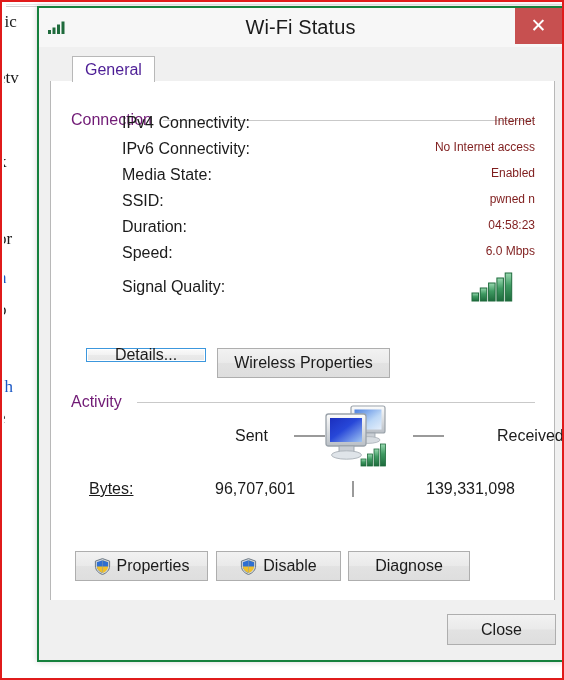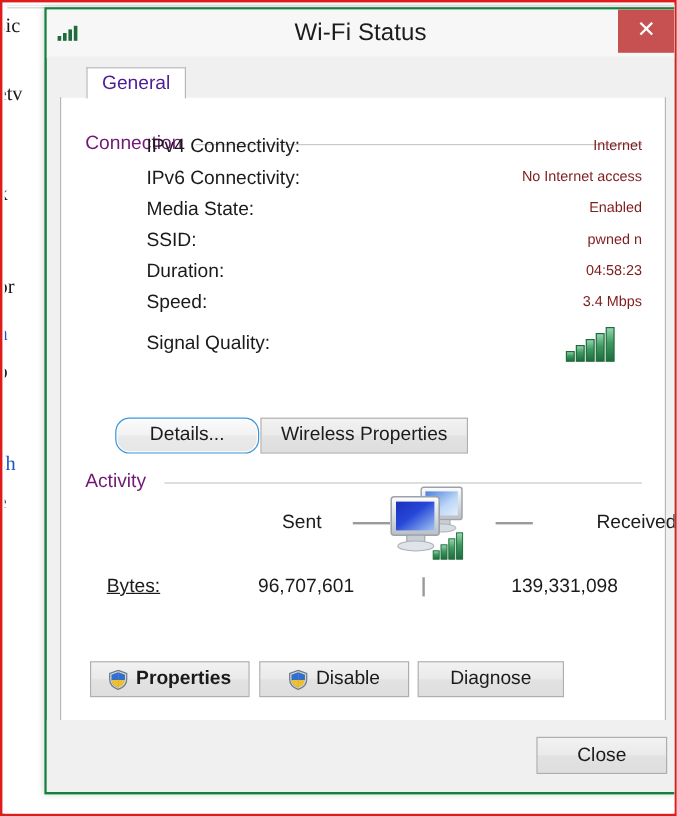--- a/index.html
+++ b/index.html
@@ -344,21 +344,21 @@
           <span class="row-value">pwned n</span>
         </div>
 
         <div class="conn-row">
           <span class="row-label">Duration:</span>
           <span class="row-value">04:58:23</span>
         </div>
 
         <div class="conn-row">
           <span class="row-label">Speed:</span>
-          <span class="row-value">3.4 Mbps</span>
+          <span class="row-value">6.0 Mbps</span>
         </div>
 
         <div class="conn-row" style="height:34px; margin-top:8px;">
           <span class="row-label">Signal Quality:</span>
           <span style="position:absolute; right:22px; top:-6px;">
             <svg width="42" height="30" viewBox="0 0 42 30">
               <defs>
                 <linearGradient id="sgBar" x1="0" y1="0" x2="0" y2="1">
                   <stop offset="0%" stop-color="#9ad9b1"></stop>
                   <stop offset="45%" stop-color="#3f9a62"></stop>
@@ -368,21 +368,21 @@
               <rect x="1" y="21" width="6.5" height="8" fill="url(#sgBar)" stroke="#1e6b3c" stroke-width="1"></rect>
               <rect x="9.3" y="16" width="6.5" height="13" fill="url(#sgBar)" stroke="#1e6b3c" stroke-width="1"></rect>
               <rect x="17.6" y="11" width="6.5" height="18" fill="url(#sgBar)" stroke="#1e6b3c" stroke-width="1"></rect>
               <rect x="25.9" y="6" width="6.5" height="23" fill="url(#sgBar)" stroke="#1e6b3c" stroke-width="1"></rect>
               <rect x="34.2" y="1" width="6.5" height="28" fill="url(#sgBar)" stroke="#1e6b3c" stroke-width="1"></rect>
             </svg>
           </span>
         </div>
       </div>
 
-      <button class="btn focused" style="left:45px; top:267px; width:120px; height:30px;border-radius:12px;">
+      <button class="btn focused" style="left:35px; top:267px; width:120px; height:14px;">
         <span class="btn-inner">
             <span>Details...</span>
           </span>
       </button>
 
       <button class="btn" style="left:166px; top:267px; width:173px; height:30px;">
         <span class="btn-inner">
             <span>Wireless Properties</span>
           </span>
       </button>
@@ -435,21 +435,21 @@
       </span>
 
       <div class="act-dash" style="left:362px; top:354px;"></div>
       <span class="act-col-label" style="left:406px; top:346px;margin-left:40px;">Received</span>
 
       <span class="act-col-label" style="left:38px; top:399px;text-decoration:underline;">Bytes:</span>
       <span class="act-col-label" style="left:164px; top:399px;">96,707,601</span>
       <div class="act-tick" style="left:301px; top:400px;"></div>
       <span class="act-col-label" style="left:375px; top:399px;">139,331,098</span>
 
-      <button class="btn" style="left:24px; top:470px; width:133px; height:30px;font-weight:bold;">
+      <button class="btn" style="left:24px; top:470px; width:133px; height:30px;">
         <span class="btn-inner">
           <span class="shield">
             <svg width="17" height="17" viewBox="0 0 17 17">
               <path d="M8.5 0.6 L15.6 3.1 V8 C15.6 12.2 12.6 15.1 8.5 16.5 C4.4 15.1 1.4 12.2 1.4 8 V3.1 Z" fill="#cfd6dd" stroke="#6f7a85" stroke-width="1"></path>
               <path d="M8.5 2.2 L14.1 4.2 V8 C14.1 11.4 11.7 13.8 8.5 15 V2.2 Z" fill="#f0c02a"></path>
               <path d="M8.5 2.2 L2.9 4.2 V8 C2.9 11.4 5.3 13.8 8.5 15 V2.2 Z" fill="#2f6fd0"></path>
               <path d="M8.5 2.2 L14.1 4.2 V8.6 H8.5 Z" fill="#2f6fd0"></path>
               <path d="M8.5 8.6 H2.9 V8 V4.2 L8.5 2.2 Z" fill="#2f6fd0" opacity="0"></path>
               <path d="M2.9 8.6 H8.5 V15 C5.3 13.8 2.9 11.4 2.9 8.6 Z" fill="#f0c02a"></path>
             </svg>

